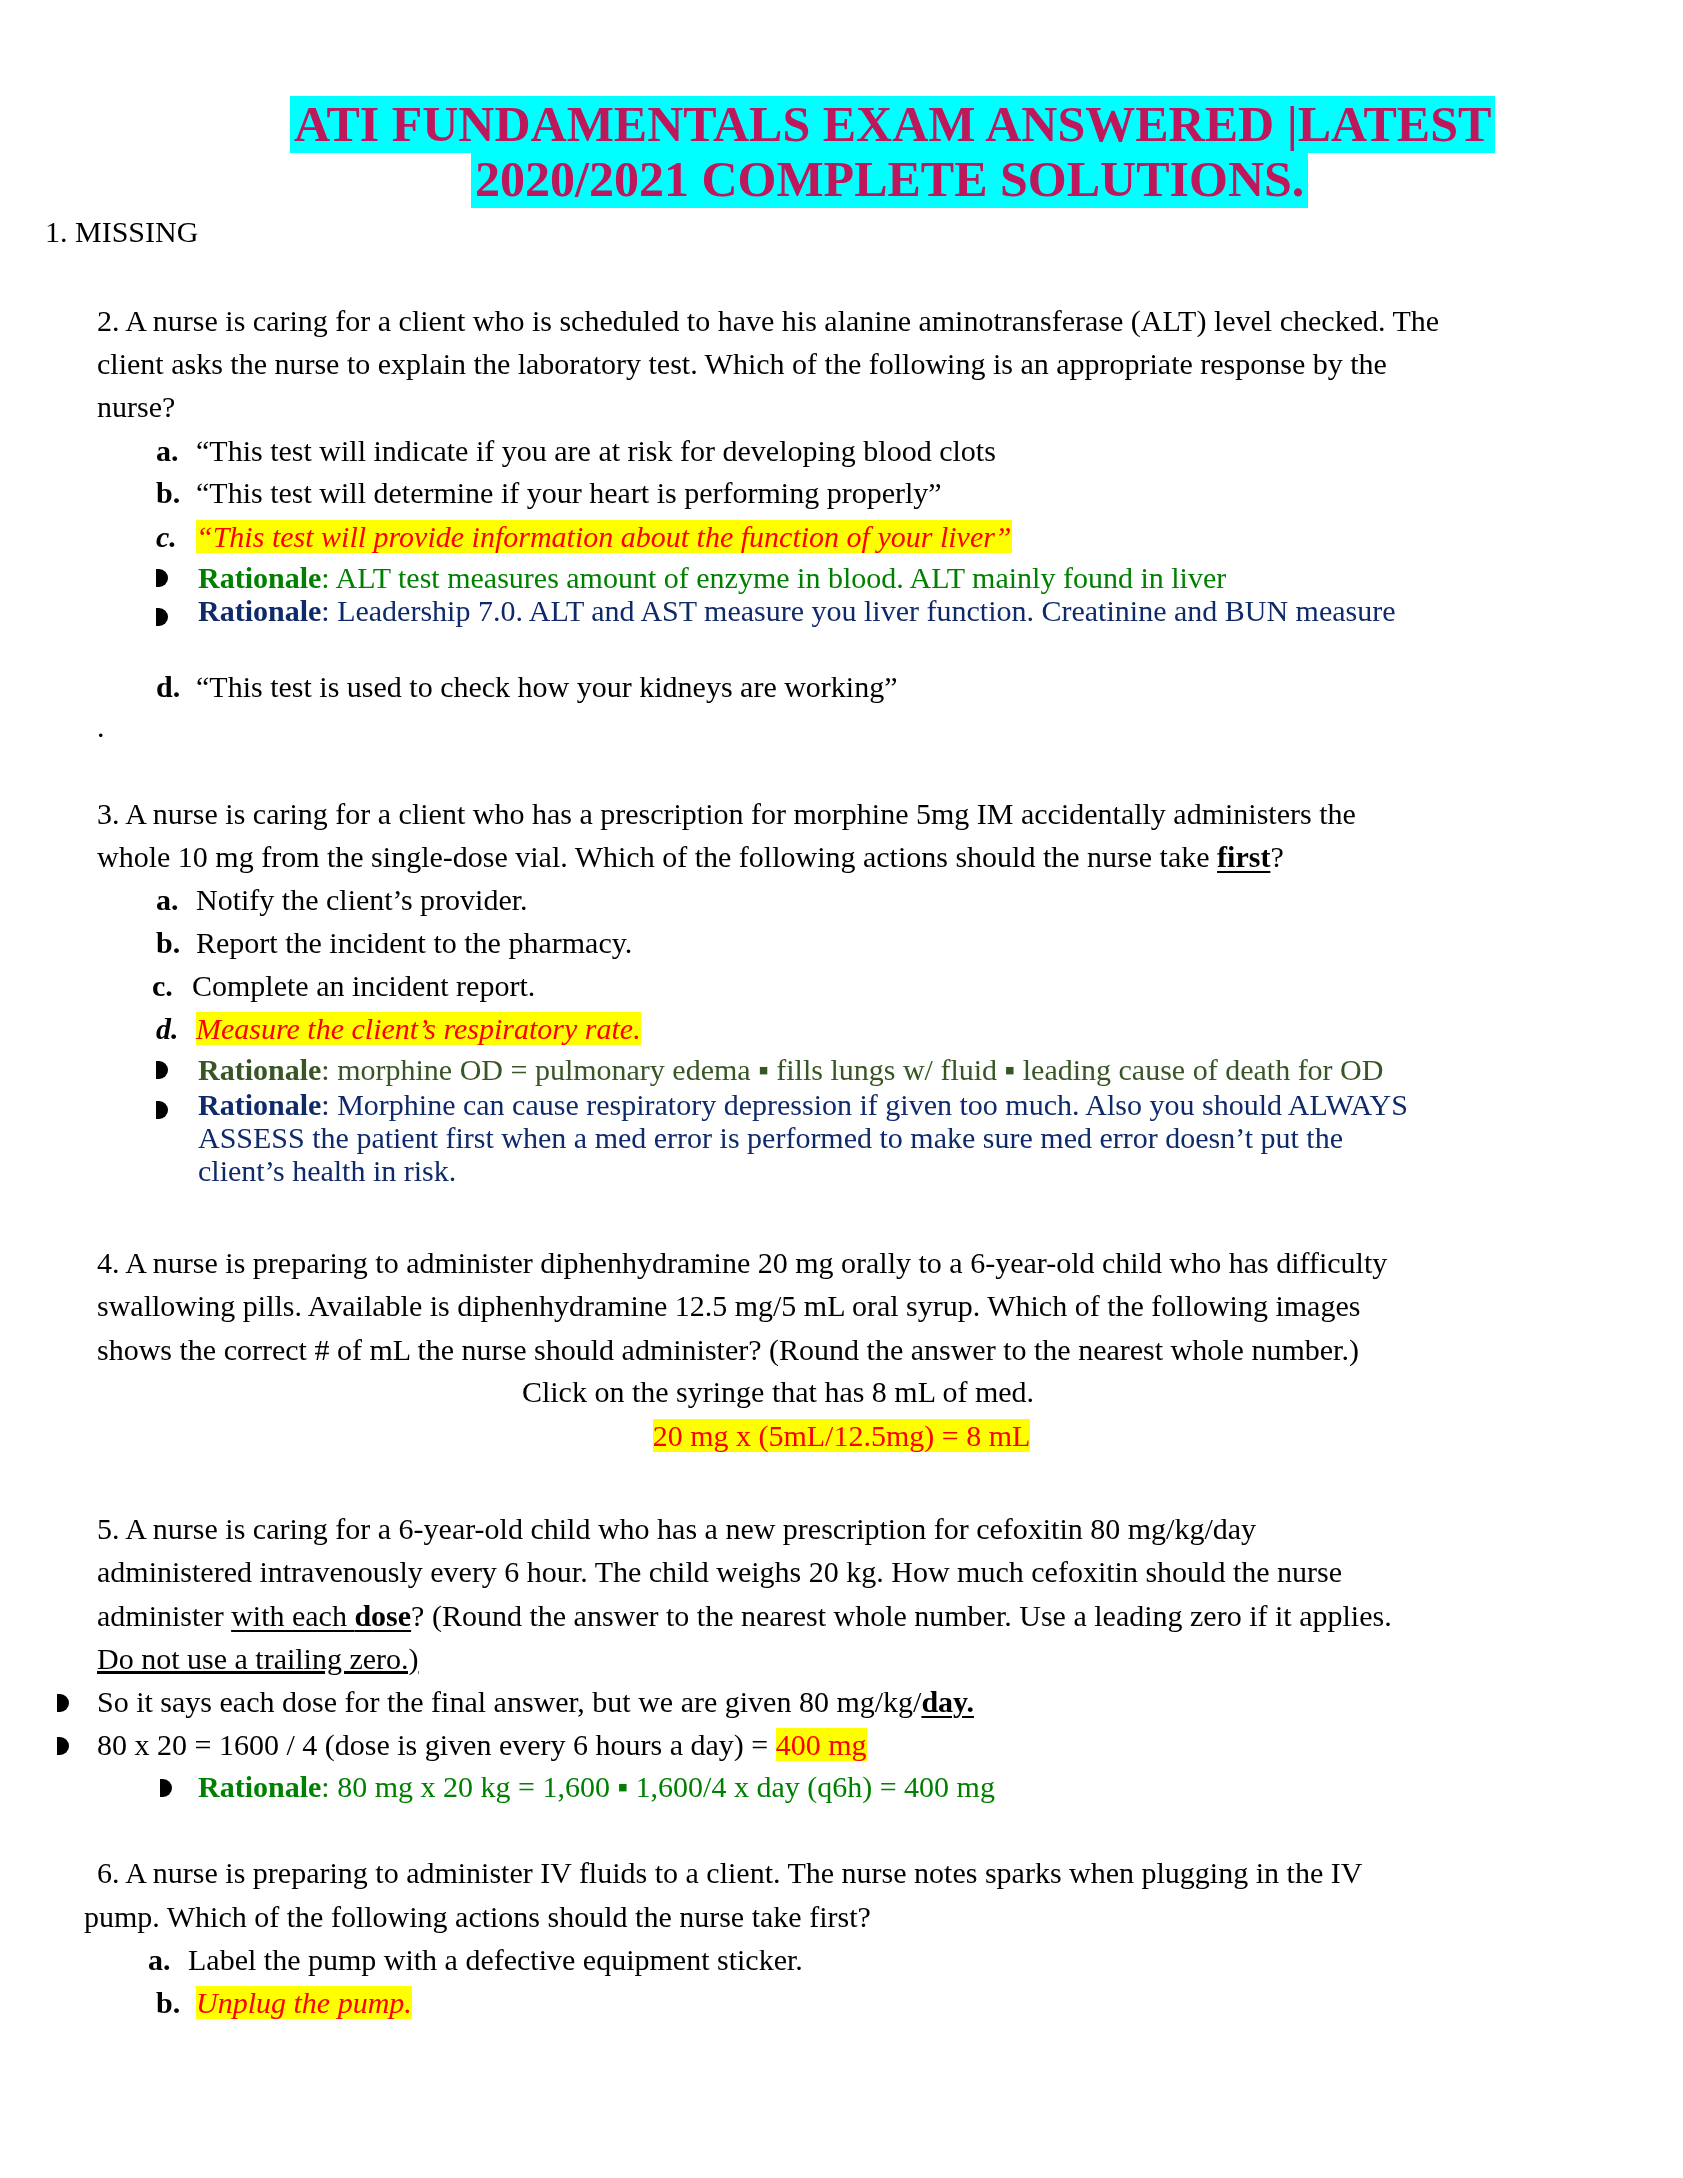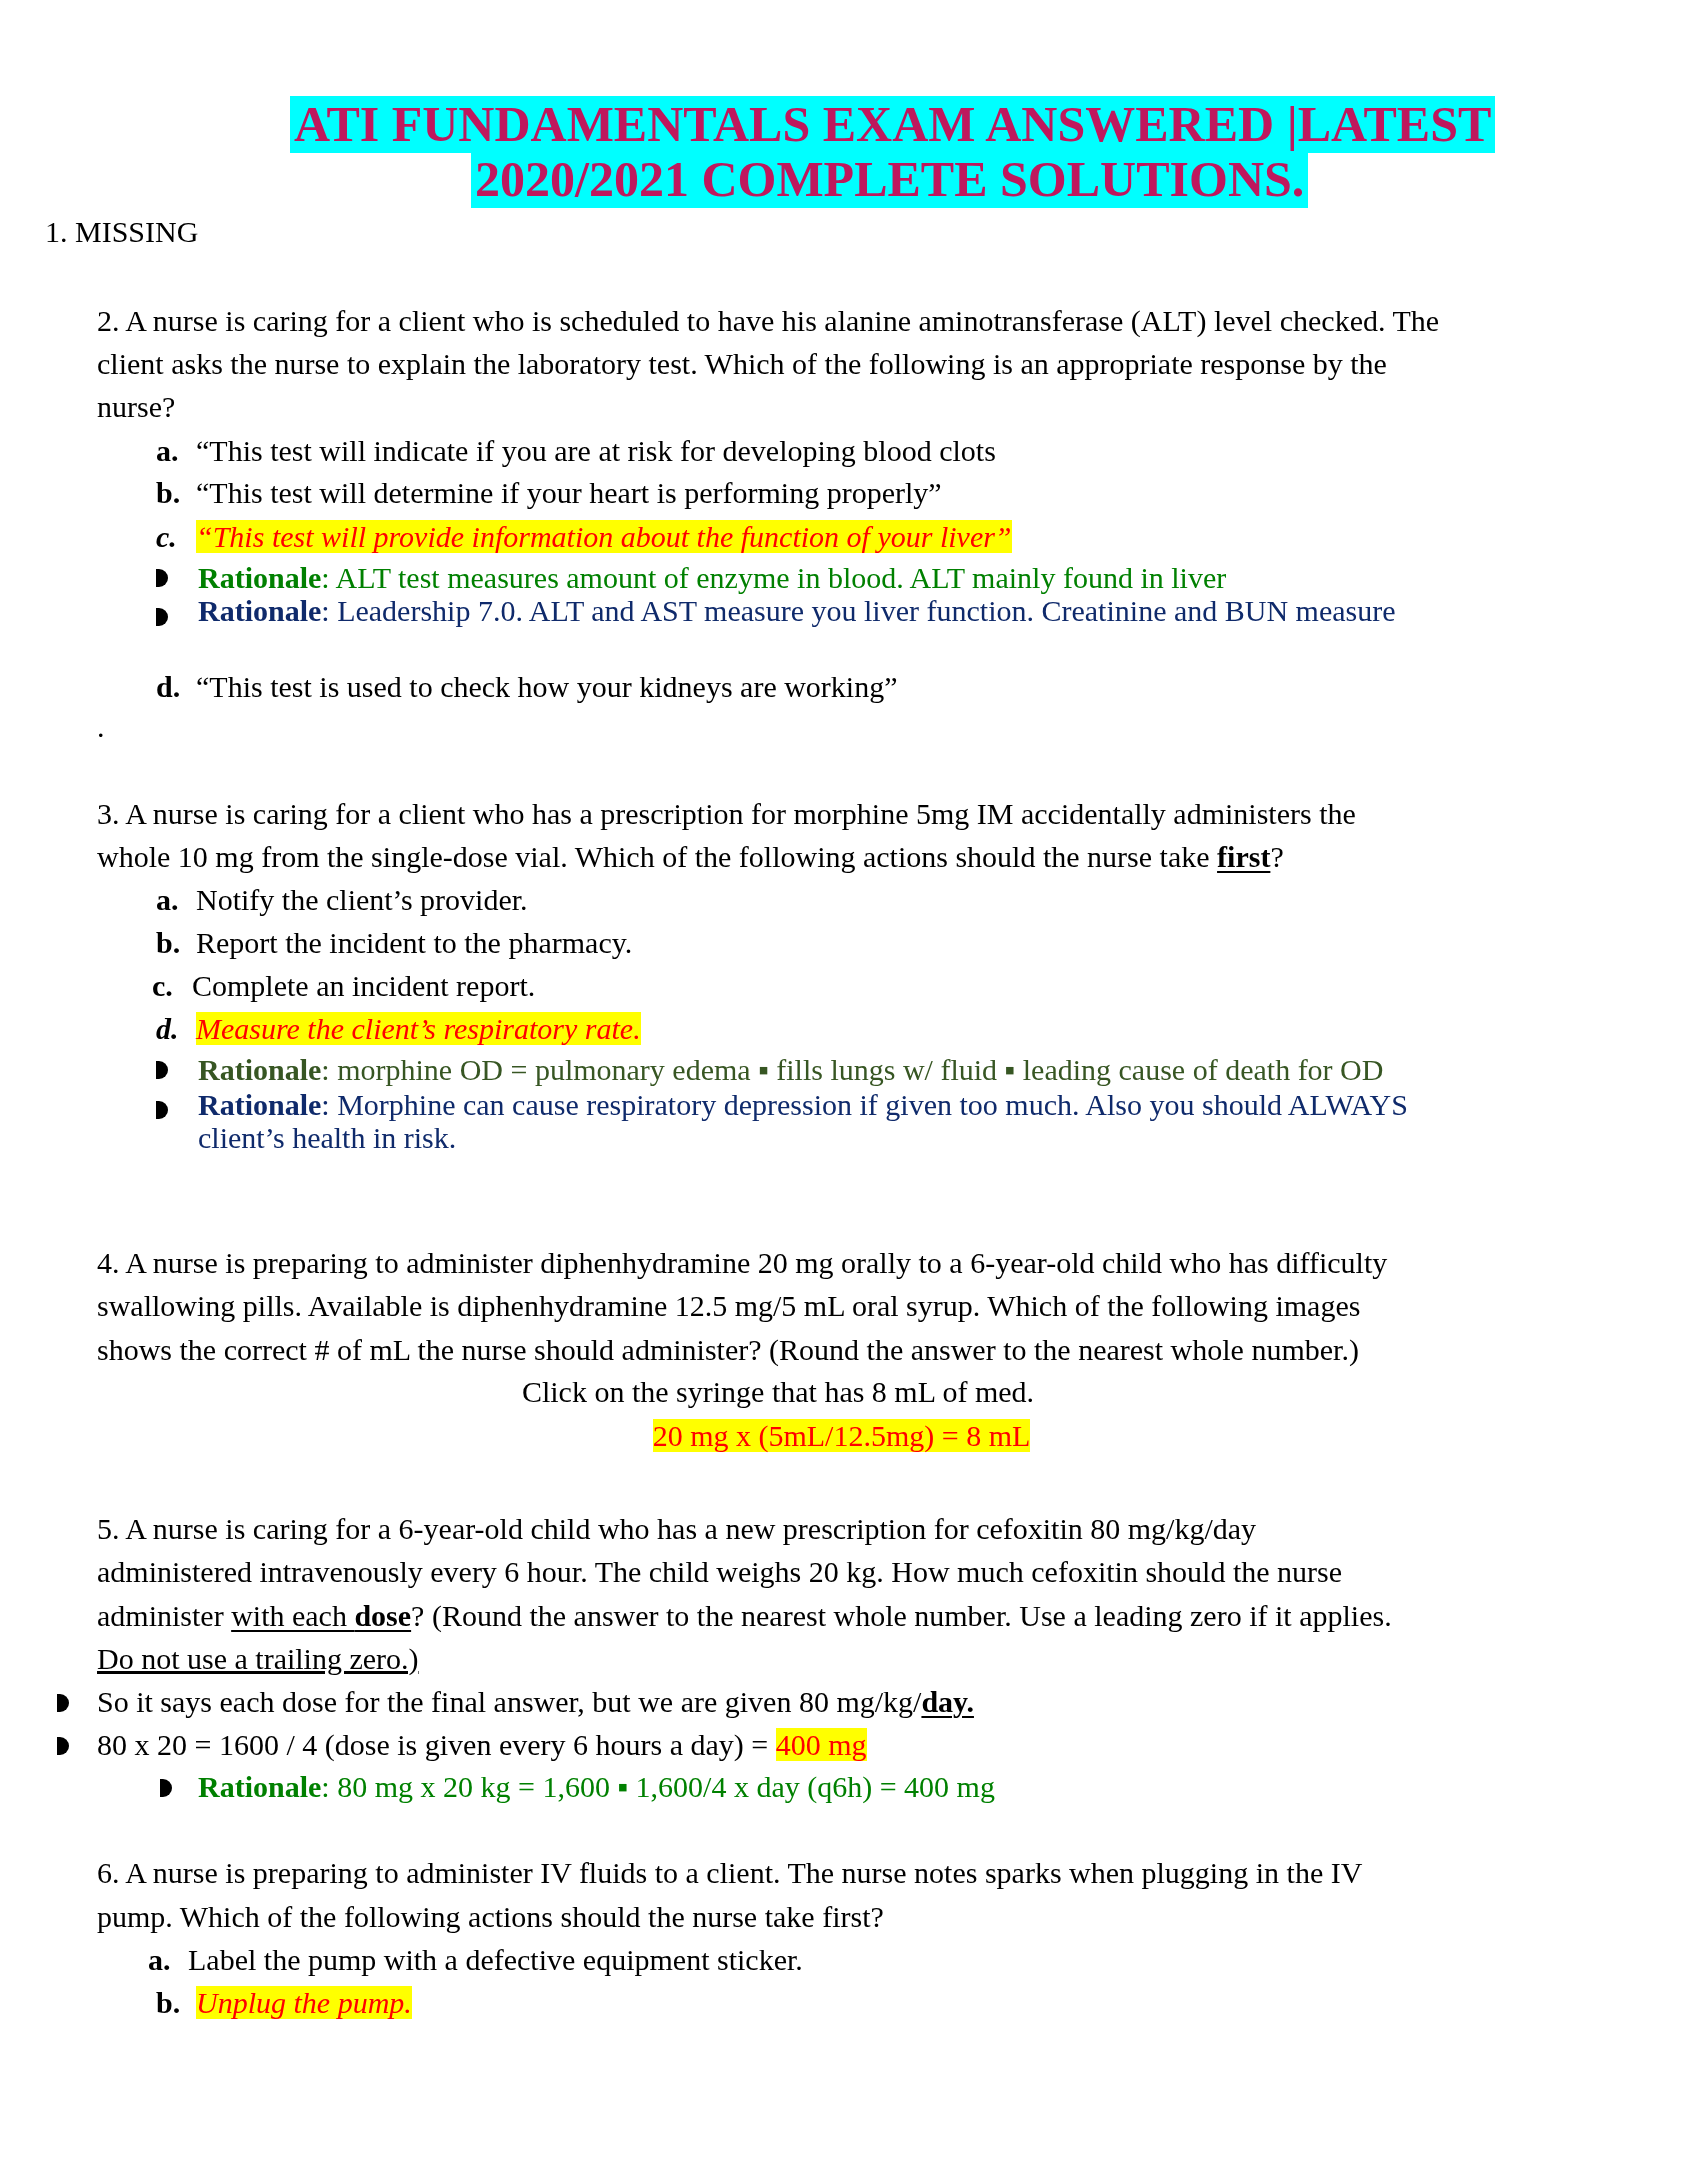--- a/index.html
+++ b/index.html
@@ -88,20 +88,21 @@
   </div>
 
   <span class="bullet" style="left:156px; top:1061px;"></span>
   <div class="abs body-text olive" style="left:198px; top:1048px;">
     <span class="bold">Rationale</span><span>: morphine OD = pulmonary edema ▪ fills lungs w/ fluid ▪ leading cause of death for OD</span>
   </div>
 
   <span class="bullet" style="left:156px; top:1101px;"></span>
   <div class="abs navy" style="left:198px; top:1088px; font-size:30px; line-height:33px;">
     <div><span class="bold">Rationale</span><span>: Morphine can cause respiratory depression if given too much. Also you should ALWAYS</span></div>
+    <div>ASSESS the patient first when a med error is performed to make sure med error doesn’t put the</div>
     <div>client’s health in risk.</div>
   </div>
 </div>
 
 <div>
   <div class="abs body-text" style="left:97px; top:1241px;">4.  A nurse is preparing to administer diphenhydramine 20 mg orally to a 6-year-old child who has difficulty</div>
   <div class="abs body-text" style="left:97px; top:1284px;">swallowing pills. Available is diphenhydramine 12.5 mg/5 mL oral syrup. Which of the following images</div>
   <div class="abs body-text" style="left:97px; top:1328px;">shows the correct # of mL the nurse should administer? (Round the answer to the nearest whole number.)</div>
   <div class="abs body-text" style="left:0; width:1556px; text-align:center; top:1370px;">
     <span>Click on the syringe that has 8 mL of med.</span>
@@ -130,21 +131,21 @@
   </div>
 
   <span class="bullet" style="left:160px; top:1779px;"></span>
   <div class="abs body-text green" style="left:198px; top:1765px;">
     <span class="bold">Rationale</span><span>: 80 mg x 20 kg = 1,600 ▪ 1,600/4 x day (q6h) = 400 mg</span>
   </div>
 </div>
 
 <div>
   <div class="abs body-text" style="left:97px; top:1851px;"> 6. A nurse is preparing to administer IV fluids to a client. The nurse notes sparks when plugging in the IV</div>
-  <div class="abs body-text" style="left:97px; top:1895px;text-align:center;">pump. Which of the following actions should the nurse take first?</div>
+  <div class="abs body-text" style="left:84px; top:1895px;text-align:center;">pump. Which of the following actions should the nurse take first?</div>
   <div class="abs body-text" style="left:148px; top:1938px;">
     <span class="opt-letter">a.</span><span>Label the pump with a defective equipment sticker.</span>
   </div>
   <div class="abs body-text" style="left:156px; top:1981px;">
     <span class="opt-letter">b.</span><span class="hl answer">Unplug the pump.</span>
   </div>
 </div>
 
 
 </body></html>

